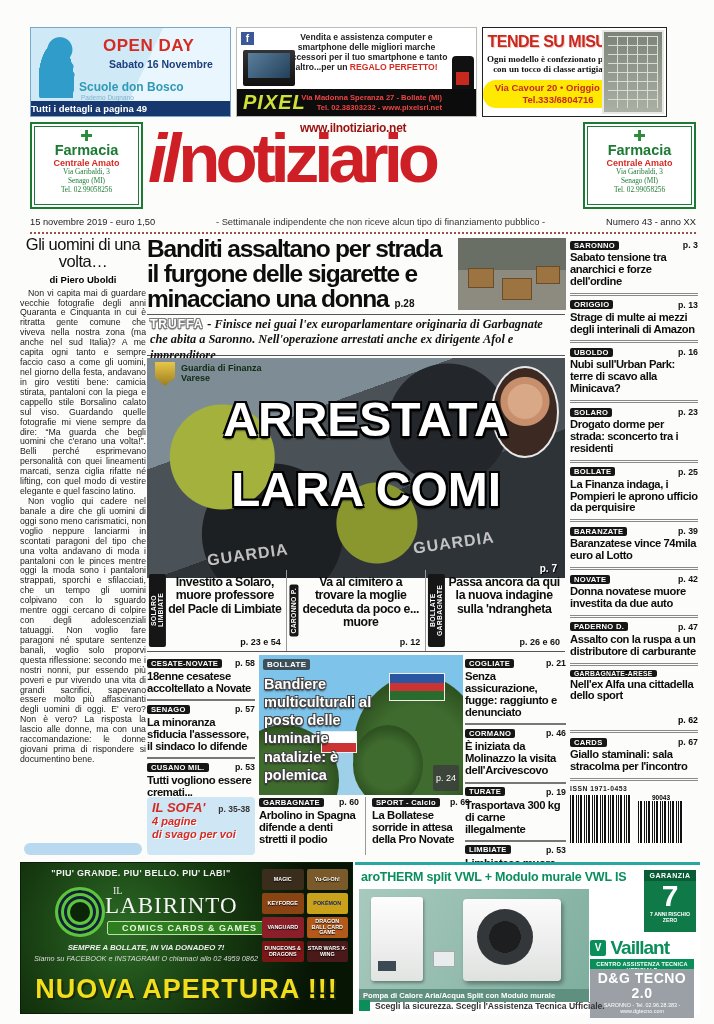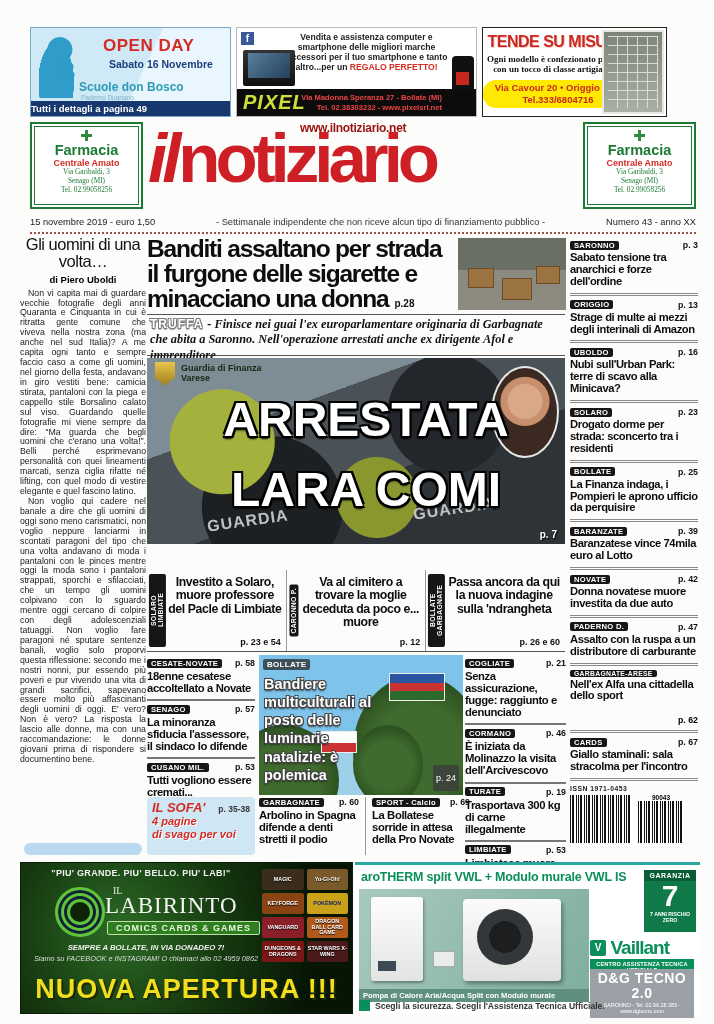--- a/index.html
+++ b/index.html
@@ -57,21 +57,21 @@
   .lc-bluebar{left:24px;top:843px;width:118px;height:12px;background:#b8d9ef;border-radius:6px;}
 
   
   .headline{left:147px;top:236px;width:310px;font-size:24.5px;font-weight:800;line-height:1.02;letter-spacing:-1.2px;color:#0d0d0d;}
   .headline .pg{font-size:10px;font-weight:bold;letter-spacing:0;margin-left:6px;}
   .story-photo{left:458px;top:238px;width:108px;height:72px;background:linear-gradient(#6a6f66 0 45%,#8d8a80 45%);overflow:hidden;}
   .story-photo i{position:absolute;background:#9c7442;border:1px solid #6b4c28;}
   .truffa{left:147px;top:314px;width:418px;height:42px;border-top:1.5px solid #555;border-bottom:1.5px solid #555;box-sizing:border-box;padding:2px 3px;font-family:"Liberation Serif",serif;font-style:italic;font-weight:bold;font-size:12.3px;line-height:1.25;color:#111;}
   .truffa-tag{display:inline-block;font-style:normal;font-family:"Liberation Sans",sans-serif;font-weight:900;font-size:12px;letter-spacing:1px;color:#fff;text-shadow:-1px -1px 0 #7a7a7a,1px -1px 0 #7a7a7a,-1px 1px 0 #7a7a7a,1px 1px 0 #7a7a7a,0 2px 1px #999;margin-right:4px;}
 
-  .bigphoto{left:147px;top:358px;width:418px;height:186px;background:
+  .bigphoto{left:147px;top:358px;width:418px;height:220px;background:
     radial-gradient(circle at 18% 45%, #a4b13c 0 52px, transparent 53px),
     radial-gradient(circle at 55% 75%, #8a962e 0 40px, transparent 41px),
     radial-gradient(circle at 72% 30%, #23262a 0 60px, transparent 61px),
     radial-gradient(circle at 30% 80%, #1d2023 0 70px, transparent 71px),
     linear-gradient(160deg,#7e8c95 0 30%,#4a5258 30% 60%,#2e3338 60%);overflow:hidden;}
   .bp-credit{position:absolute;left:34px;top:6px;font-size:9px;font-weight:bold;color:#102a12;line-height:1.1;}
   .bp-shield{position:absolute;left:8px;top:4px;width:20px;height:24px;background:linear-gradient(#e8c64a,#9c7d1e);clip-path:polygon(0 0,100% 0,100% 65%,50% 100%,0 65%);}
   .bp-h{position:absolute;left:0;width:100%;text-align:center;font-size:48px;font-weight:900;color:#fff;letter-spacing:0px;line-height:1;text-shadow:-2px -2px 0 #000,2px -2px 0 #000,-2px 2px 0 #000,2px 2px 0 #000,0 3px 2px #000;}
   .bp-h1{top:38px;padding-left:10px;}
   .bp-h2{top:108px;padding-left:10px;}
@@ -126,21 +126,21 @@
   .bc2w{text-align:center;}
   .bc-num{font-size:6.5px;font-weight:bold;}
   .bc2{width:46px;height:42px;}
 
   
   .ad-lab{left:20px;top:862px;width:333px;height:152px;background:radial-gradient(circle at 30% 45%,#2c6b25 0,#15360f 45%,#071505 80%);border:1px solid #0a1f08;box-sizing:border-box;color:#fff;}
   .lab-tag{position:absolute;left:0;top:5px;width:240px;text-align:center;font-size:9px;font-weight:900;letter-spacing:.3px;color:#f2f2f2;}
   .lab-maze{position:absolute;left:34px;top:24px;width:44px;height:44px;border-radius:50%;border:3px solid #5ec43e;box-shadow:inset 0 0 0 3px #123,inset 0 0 0 6px #5ec43e,inset 0 0 0 9px #123,inset 0 0 0 12px #5ec43e;background:#0c2408;}
   .lab-il{position:absolute;left:92px;top:22px;font-family:"Liberation Serif",serif;font-size:10px;color:#e8e8e8;}
   .lab-name{position:absolute;left:84px;top:30px;font-family:"Liberation Serif",serif;font-size:23px;letter-spacing:1px;color:#f4f4f4;}
-  .lab-sub{position:absolute;left:86px;top:58px;background:#2e7d1f;border:1px solid #bce0a8;color:#e7f7dd;font-size:9px;font-weight:bold;letter-spacing:1px;padding:1px 8px;border-radius:2px;}
+  .lab-sub{position:absolute;left:86px;top:58px;background:#2e7d1f;border:1px solid #bce0a8;color:#e7f7dd;font-size:9px;font-weight:bold;letter-spacing:1px;padding:1px 14px;border-radius:2px;}
   .lab-line1{position:absolute;left:0;top:80px;width:250px;text-align:center;font-size:7.8px;font-weight:bold;font-style:italic;color:#efefef;}
   .lab-line2{position:absolute;left:0;top:91px;width:250px;text-align:center;font-size:7.3px;font-style:italic;color:#dcdcdc;}
   .lab-big{position:absolute;left:0;bottom:8px;width:100%;text-align:center;font-size:27px;font-weight:900;color:#f2de1d;letter-spacing:1px;text-shadow:2px 2px 0 #1a2a08;}
   .lab-logos{position:absolute;right:4px;top:6px;width:86px;display:grid;grid-template-columns:1fr 1fr;gap:3px;}
   .lab-chip{height:19px;border-radius:2px;font-size:5.4px;font-weight:900;display:flex;align-items:center;justify-content:center;text-align:center;line-height:1;padding:1px;color:#fff;text-shadow:0 1px 1px #000;}
 
   .ad-vai{left:355px;top:862px;width:345px;height:152px;background:#fff;border-top:3px solid #2aa6a0;box-sizing:border-box;}
   .vai-title{position:absolute;left:6px;top:5px;font-size:12.5px;font-weight:900;color:#0a8f5a;letter-spacing:-.2px;}
   .vai-panel{position:absolute;left:4px;top:24px;width:230px;height:100px;background:linear-gradient(120deg,#a8cabe,#7fae9f);}
   .vai-unit1{position:absolute;left:12px;top:8px;width:52px;height:84px;background:linear-gradient(#fdfdfd,#e2e4e2);border-radius:3px;box-shadow:1px 2px 3px rgba(0,0,0,.35);}

